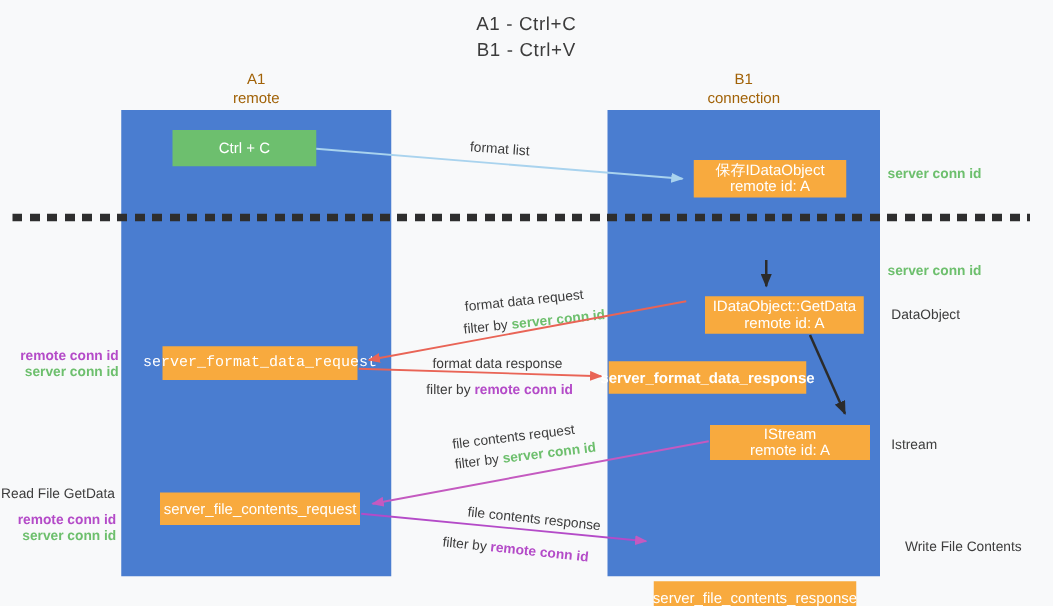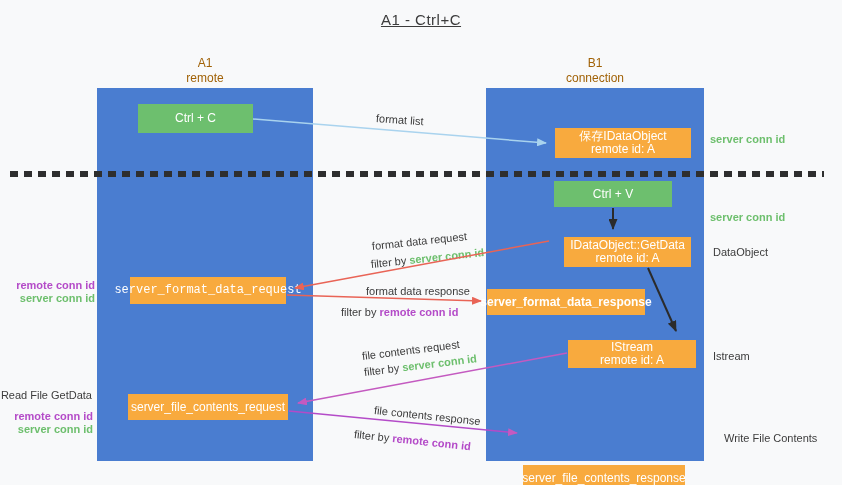--- a/index.html
+++ b/index.html
@@ -3,21 +3,21 @@
 <meta charset="utf-8">
 <style>
   html,body { margin:0; padding:0; background:#f8f9fa; }
   .stage {
     position:relative; width:842px; height:485px; overflow:hidden;
     background:#f8f9fa; color:#3c3c3c;
     font-family:"Liberation Sans", sans-serif;
   }
   .title {
     position:absolute; top:9px; left:0; width:842px; text-align:center;
-    font-size:15px; line-height:21px; color:#3c3c3c; letter-spacing:0.5px;text-decoration:underline;
+    font-size:15px; line-height:21px; color:#3c3c3c; letter-spacing:0.5px;
   }
   .lane { position:absolute; top:88px; height:373px; background:#4a7dd0; }
   #lane-left  { left:97px;  width:216px; }
   #lane-right { left:486px; width:218px; }
   .lane-header {
     position:absolute; top:56px; text-align:center;
     font-size:12px; line-height:15px; color:#a16207;
   }
   #hdr-left  { left:97px;  width:216px; }
   #hdr-right { left:486px; width:218px; }
@@ -26,21 +26,21 @@
     background:repeating-linear-gradient(90deg,#2e2e2e 0 8px,transparent 8px 14px);
   }
   .node {
     position:absolute; display:flex; align-items:center; justify-content:center;
     flex-direction:column; text-align:center; color:#ffffff;
     font-size:12px; line-height:13px;
   }
   .green  { background:#6dbf6e; }
   .orange { background:#f8aa3e; }
   #ctrl-c   { left:138px; top:104px; width:115px; height:29px; }
-  #save-obj { left:555px; top:128px; width:136px; height:30px; }
+  #save-obj { left:555px; top:128px; width:122px; height:30px; }
   #ctrl-v   { left:554px; top:181px; width:118px; height:26px; }
   #getdata  { left:550px; top:237px; width:127px; height:30px;margin-left:14px; }
   #fmt-req  { left:130px; top:277px; width:156px; height:27px;font-family:Liberation Mono, monospace; }
   #fmt-res  { left:487px; top:289px; width:158px; height:26px;font-weight:bold; }
   #istream  { left:568px; top:340px; width:128px; height:28px; }
   #file-req { left:128px; top:394px; width:160px; height:26px; }
   #file-res { left:523px; top:428px; width:162px; height:26px;margin-top:37px; }
 
   .lbl { position:absolute; font-size:11px; line-height:13px; white-space:nowrap; color:#3c3c3c; }
   .green-t  { color:#6dbf6d; font-weight:bold; }
@@ -52,36 +52,37 @@
   #lbl-dataobject { left:713px; top:246px; }
   #lbl-istream    { left:713px; top:350px; }
   #lbl-write      { left:724px; top:432px;text-align:right; }
   #left-ids-1 { left:0; top:279px; width:95px; }
   #lbl-read   { left:0; top:389px; width:92px; }
   #left-ids-2 { left:0; top:410px; width:93px; }
 
   #lbl-format-list { left:376px; top:112px; transform:rotate(4deg); transform-origin:left center; }
   #lbl-fdr   { left:372px; top:240px; transform:rotate(-6deg); transform-origin:left center; }
   #lbl-fbs1  { left:371px; top:258px; transform:rotate(-6deg); transform-origin:left center; }
-  #lbl-fdres { left:366px; top:285px;text-align:right; }
+  #lbl-fdres { left:346px; top:285px;text-align:right; }
   #lbl-fbr1  { left:341px; top:306px; }
   #lbl-fcr   { left:362px; top:350px; transform:rotate(-7deg); transform-origin:left center; }
   #lbl-fbs2  { left:364px; top:366px; transform:rotate(-7deg); transform-origin:left center; }
   #lbl-fcres { left:374px; top:404px; transform:rotate(6deg); transform-origin:left center; }
   #lbl-fbr2  { left:354px; top:428px; transform:rotate(6deg); transform-origin:left center; }
 
   svg.arrows { position:absolute; left:0; top:0; pointer-events:none; }
 </style>
 </head>
 <body>
 
 <div class="stage">
 
   <div class="title">
     <div>A1 - Ctrl+C</div>
+    <div>B1 - Ctrl+V</div>
   </div>
 
   <div class="lane-header" id="hdr-left">
     <div>A1</div>
     <div>remote</div>
   </div>
   <div class="lane-header" id="hdr-right">
     <div>B1</div>
     <div>connection</div>
   </div>
@@ -90,23 +91,20 @@
   <div class="lane" id="lane-right"></div>
 
   <div class="dotted"></div>
 
   <div class="node green" id="ctrl-c">
     <span>Ctrl + C</span>
   </div>
   <div class="node orange" id="save-obj">
     <span>保存IDataObject</span>
     <span>remote id: A</span>
-  </div>
-  <div class="node green" id="ctrl-v">
-    <span>Ctrl + V</span>
   </div>
   <div class="node orange" id="getdata">
     <span>IDataObject::GetData</span>
     <span>remote id: A</span>
   </div>
   <div class="node orange" id="fmt-req">
     <span>server_format_data_request</span>
   </div>
   <div class="node orange" id="fmt-res">
     <span>server_format_data_response</span>

